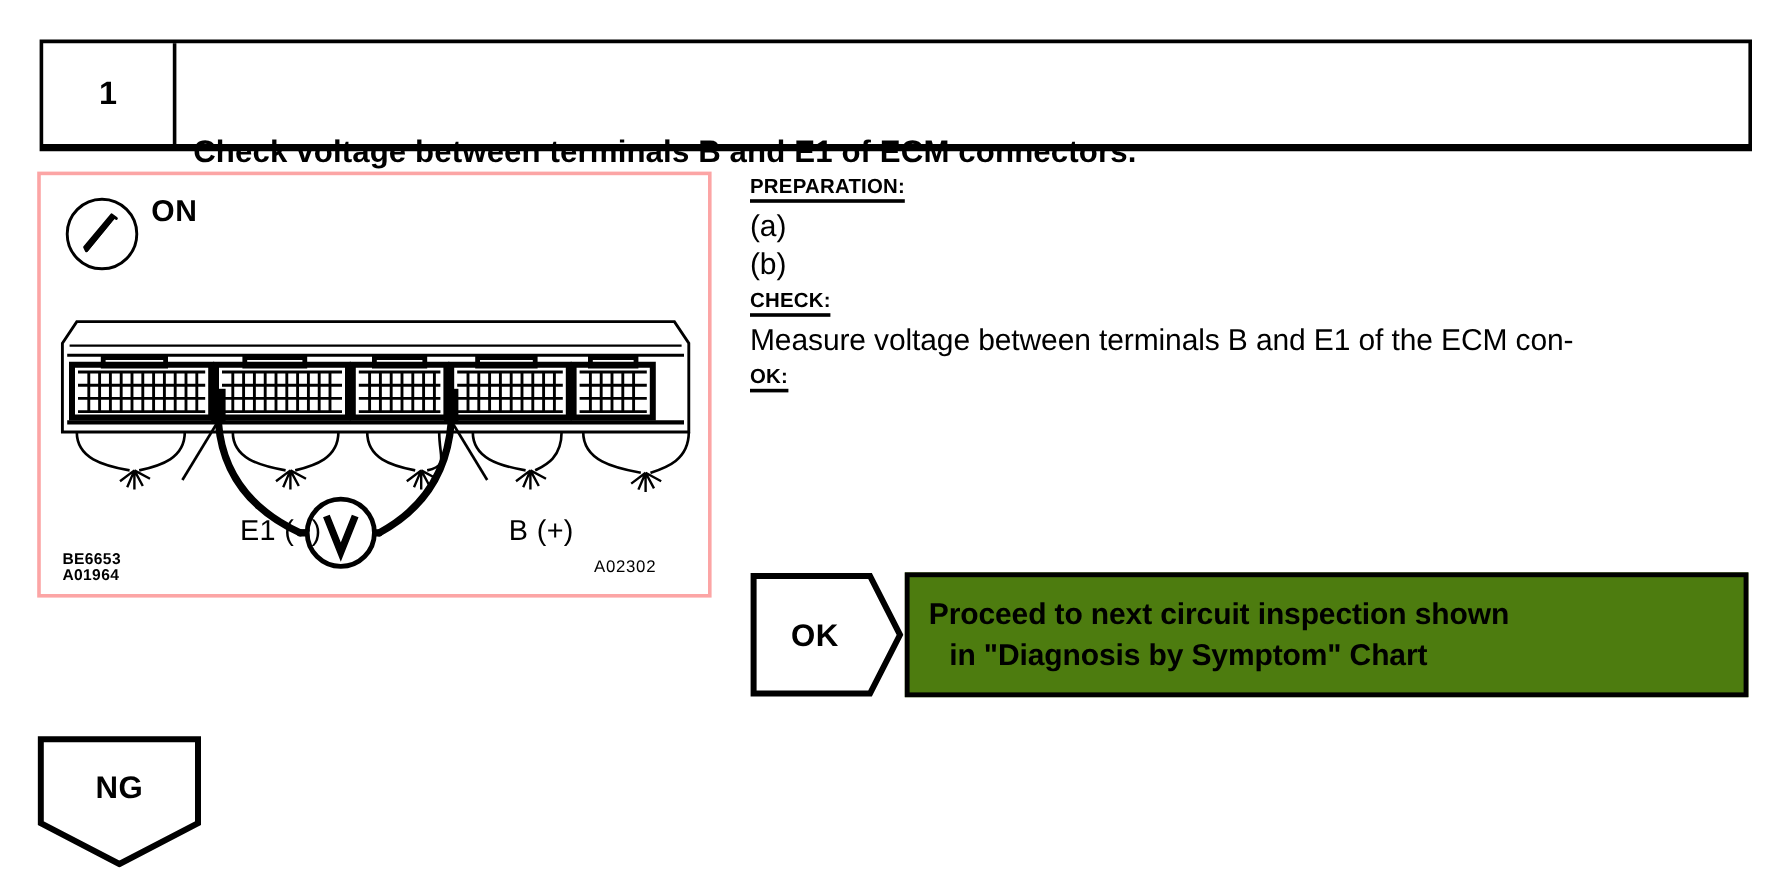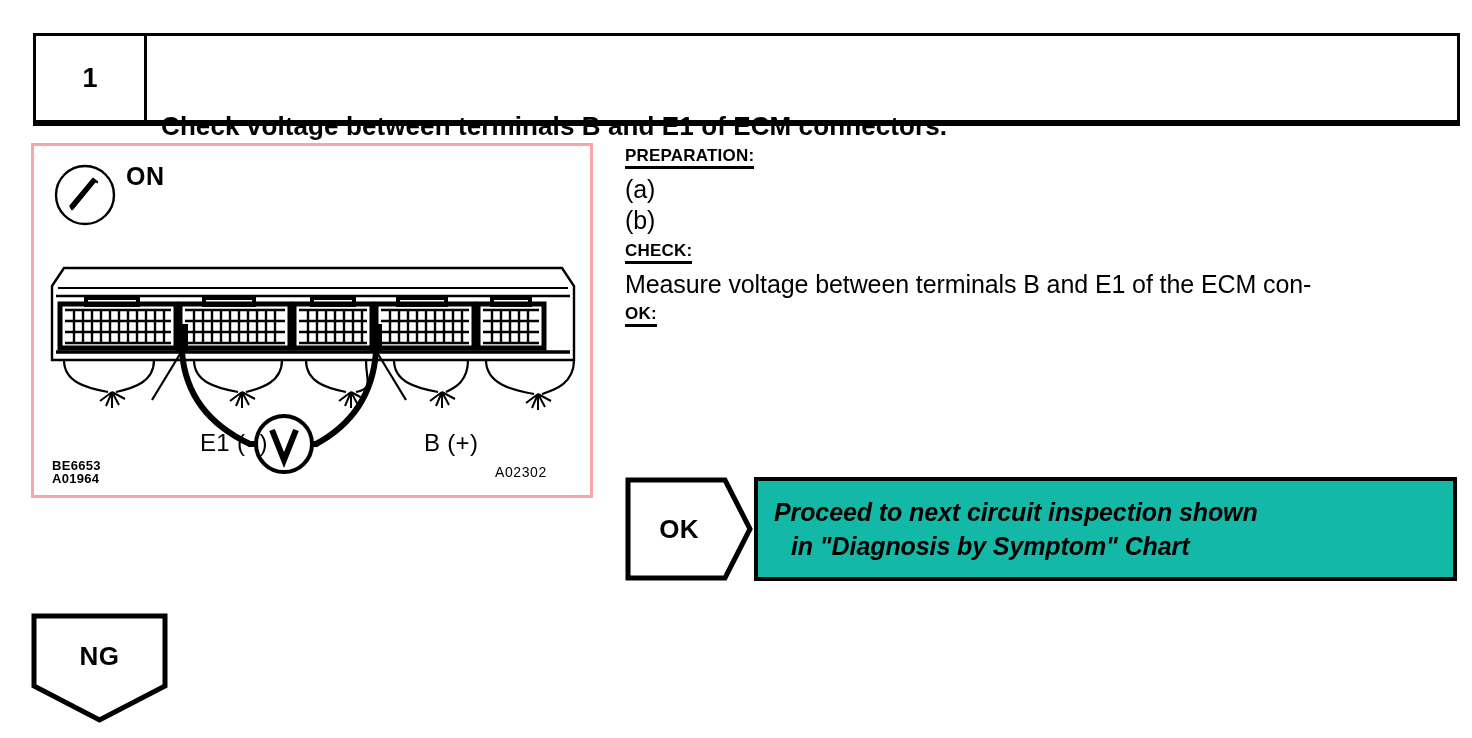--- a/index.html
+++ b/index.html
@@ -44,22 +44,22 @@
   #voltage-spec{font-size:25px;font-weight:bold;margin-left:77px;letter-spacing:.1px;
     line-height:1.2;}
 
   
   #ok-result-row{left:625px;top:477px;width:832px;height:104px;}
   #ok-chevron{left:0;top:0;width:128px;height:104px;}
   #ok-chevron-label{left:0;top:0;width:108px;height:104px;display:flex;
     align-items:center;justify-content:center;font-size:26px;font-weight:bold;
     letter-spacing:.3px;}
   #ok-textbox{left:129px;top:0;width:703px;height:104px;box-sizing:border-box;
-    border:4px solid #000;background:#14b8a6;display:flex;flex-direction:column;
-    justify-content:center;padding-left:16px;font-style:italic;}
+    border:4px solid #000;background:#4d7c0f;display:flex;flex-direction:column;
+    justify-content:center;padding-left:16px;}
   .ok-text{font-size:25px;font-weight:bold;line-height:1.38;letter-spacing:-.1px;
     white-space:nowrap;}
   .ok-text.indent{padding-left:17px;}
 
   
   #ng-marker{left:31px;top:613px;width:137px;height:110px;}
   #ng-label{left:0;top:0;width:137px;height:86px;display:flex;align-items:center;
     justify-content:center;font-size:26px;font-weight:bold;letter-spacing:.4px;}
 </style>
 </head>

